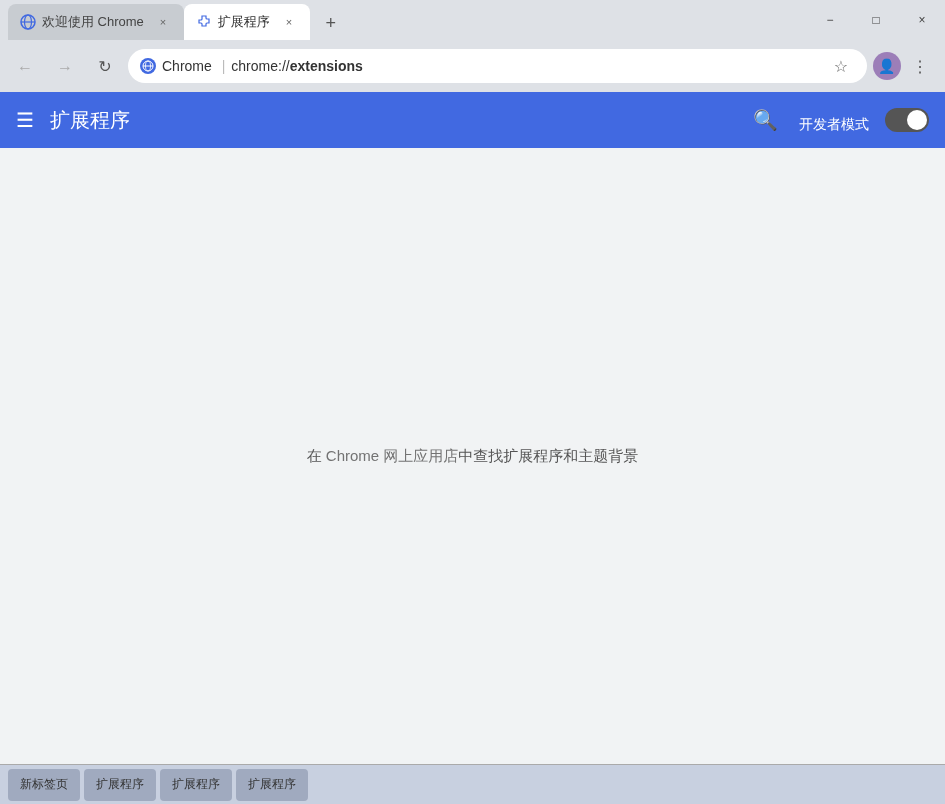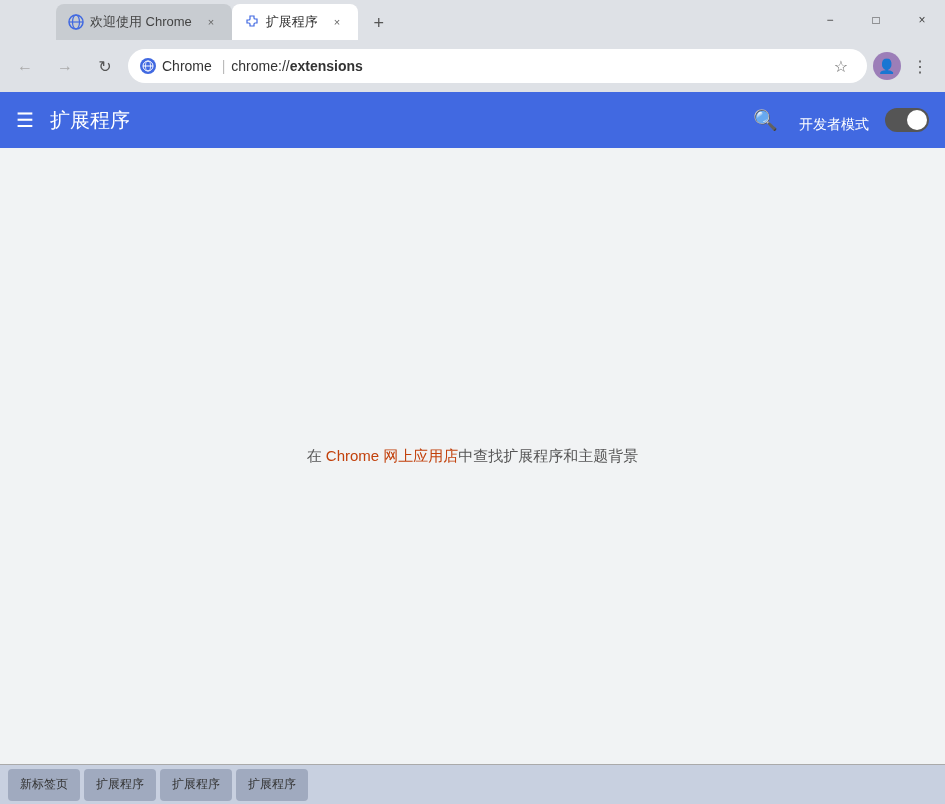--- a/index.html
+++ b/index.html
@@ -41,32 +41,32 @@
     .menu-icon { font-size: 20px; cursor: pointer; color: #fff; }
     .ext-title { font-size: 20px; font-weight: 400; color: #fff; flex: 1; }
     .dev-mode-label { font-size: 14px; color: #fff; margin-top: 10px; }
     .toggle { width: 44px; height: 24px; background: #555; border-radius: 12px; display: flex; align-items: center; padding: 2px; cursor: pointer; }
     .toggle-knob { width: 20px; height: 20px; border-radius: 50%; background: #fff; margin-left: auto; }
     .search-btn { font-size: 20px; color: #fff; cursor: pointer; width: 34px; height: 34px; display: flex; align-items: center; justify-content: center; }
 
     
     .main-content { flex: 1; background: #f1f3f4; display: flex; align-items: center; justify-content: center; position: relative; }
     .ext-link-text { font-size: 15px; color: #555; }
-    .ext-link-text a { color: #c2410c; text-decoration: none; }
+    .ext-link-text a { color: #737373; text-decoration: none; }
 
     
     .taskbar { height: 40px; background: #c8d0e0; display: flex; align-items: center; padding: 16px 8px; gap: 4px; border-top: 1px solid #aaa; }
     .taskbar-item { height: 32px; padding: 0 12px; background: #a0aabf; border-radius: 4px; display: flex; align-items: center; font-size: 12px; color: #333; cursor: pointer; gap: 4px; }
   </style>
 </head>
 <body>
 
 <div class="window">
 
-  <div class="title-bar" style="position:relative;padding-left:48px;">
+  <div class="title-bar" style="position:relative;">
     <div class="tabs">
 
       <div class="tab inactive">
 
         <svg class="tab-icon" viewBox="0 0 16 16" fill="none" xmlns="http://www.w3.org/2000/svg">
           <circle cx="8" cy="8" r="7" stroke="#4169e1" stroke-width="1.5"></circle>
           <ellipse cx="8" cy="8" rx="3.5" ry="7" stroke="#4169e1" stroke-width="1.2"></ellipse>
           <line x1="1" y1="8" x2="15" y2="8" stroke="#4169e1" stroke-width="1.2"></line>
         </svg>
         <span>欢迎使用 Chrome</span>

